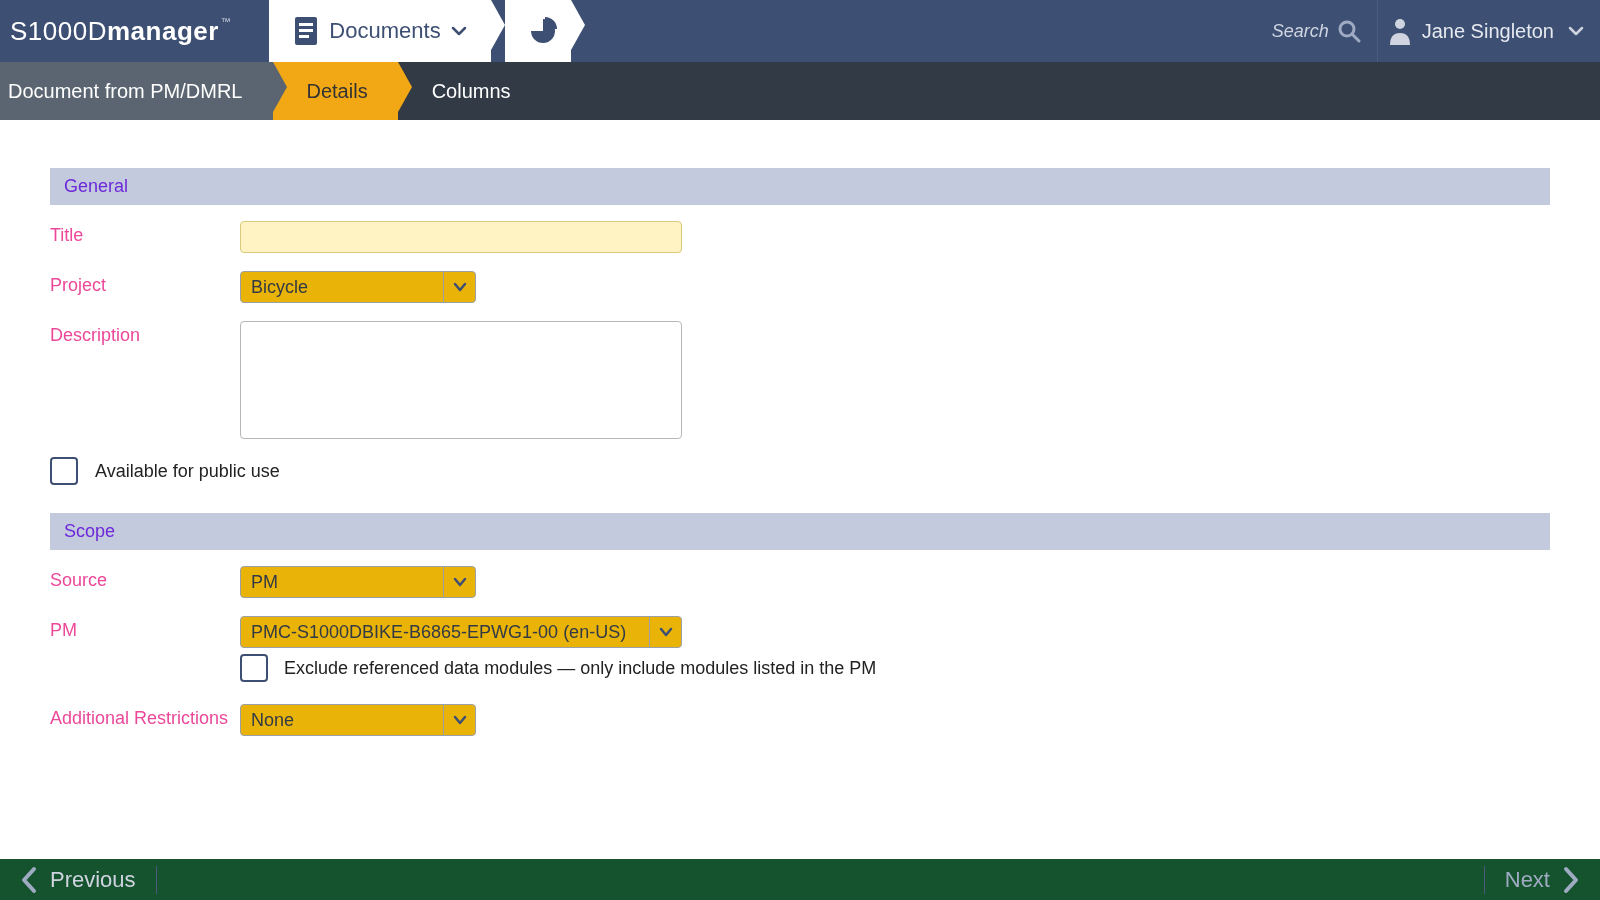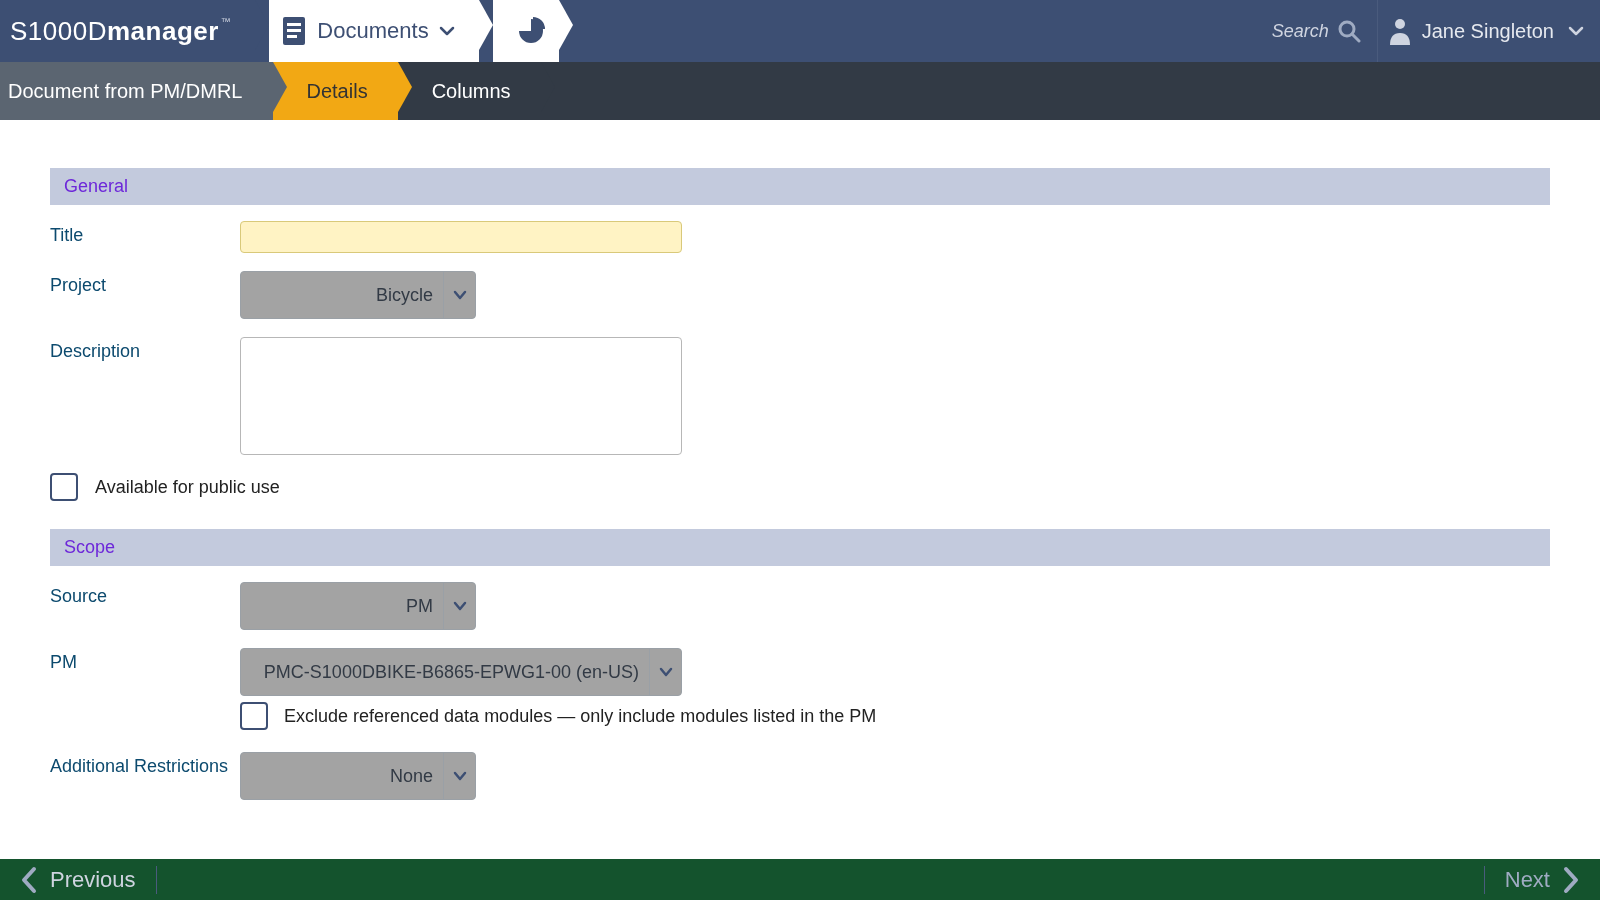--- a/index.html
+++ b/index.html
@@ -15,21 +15,21 @@
     border-top:25px solid transparent; border-bottom:25px solid transparent;
     border-left:14px solid #3d4f73;
   }
   .logo-text { font-size: 26px; letter-spacing: .5px; white-space: nowrap; }
   .logo-light { font-weight: 300; color:#ffffff; }
   .logo-bold  { font-weight: 700; color:#ffffff; }
   .tm { font-size:10px; vertical-align: top; color:#cfd4e0; margin-left:2px;}
 
   .nav-item {
     background:#ffffff; color:#3d4f73; display:flex; align-items:center;
-    padding:0 24px 0 12px; margin-left:14px; position:relative;
+    padding:0 24px 0 24px; margin-left:14px; position:relative;
     font-size:22px;
   }
   .nav-item.doc { margin-left:14px; }
   .nav-item::after{
     content:""; position:absolute; right:-14px; top:0;
     border-top:25px solid transparent; border-bottom:25px solid transparent;
     border-left:14px solid #ffffff;
   }
   .nav-item .doc-icon { margin-right:10px; }
   .nav-item .chev { margin-left:10px; }
@@ -67,31 +67,31 @@
     border-left:14px solid #323a45; z-index:1;
   }
 
   
   .main { padding: 48px 50px 0 50px; color:#323a45; }
   .section-header {
     background:#c3cadd; color:#6d28d9; font-weight:400;
     padding:8px 14px; font-size:18px; margin-bottom:16px;
   }
   .row { display:flex; align-items:flex-start; margin-bottom:18px; }
-  .row .label { width:190px; padding-top:4px; font-size:18px; color:#0c4a6e; }
+  .row .label { width:190px; padding-top:4px; font-size:18px; color:#ec4899; }
   .row .field { }
 
   .txt-input {
     height:32px; border:1px solid #b7b7b7; border-radius:4px; padding:2px 8px; font-size:18px;
     background:#ffffff; display:flex; align-items:center;
   }
   .txt-input.highlight { background:#fff3c4; border-color:#d9c97a; width:442px;}
   .combo {
-    display:flex; align-items:center; height:48px; border:1px solid #9aa0a6; border-radius:4px;
-    background:#a3a3a3; overflow:hidden;text-align:right;
+    display:flex; align-items:center; height:32px; border:1px solid #9aa0a6; border-radius:4px;
+    background:#eab308; overflow:hidden;
   }
   .combo .combo-text { flex:1; padding:0 10px; font-size:18px; white-space:nowrap; overflow:hidden; text-overflow:ellipsis;}
   .combo .combo-btn {
     width:32px; height:100%; border-left:1px solid #9aa0a6; display:flex; align-items:center; justify-content:center;
     color:#3d4f73;
   }
   .combo.w-s { width:236px; }
   .combo.w-m { width:442px; }
 
   .textarea {

